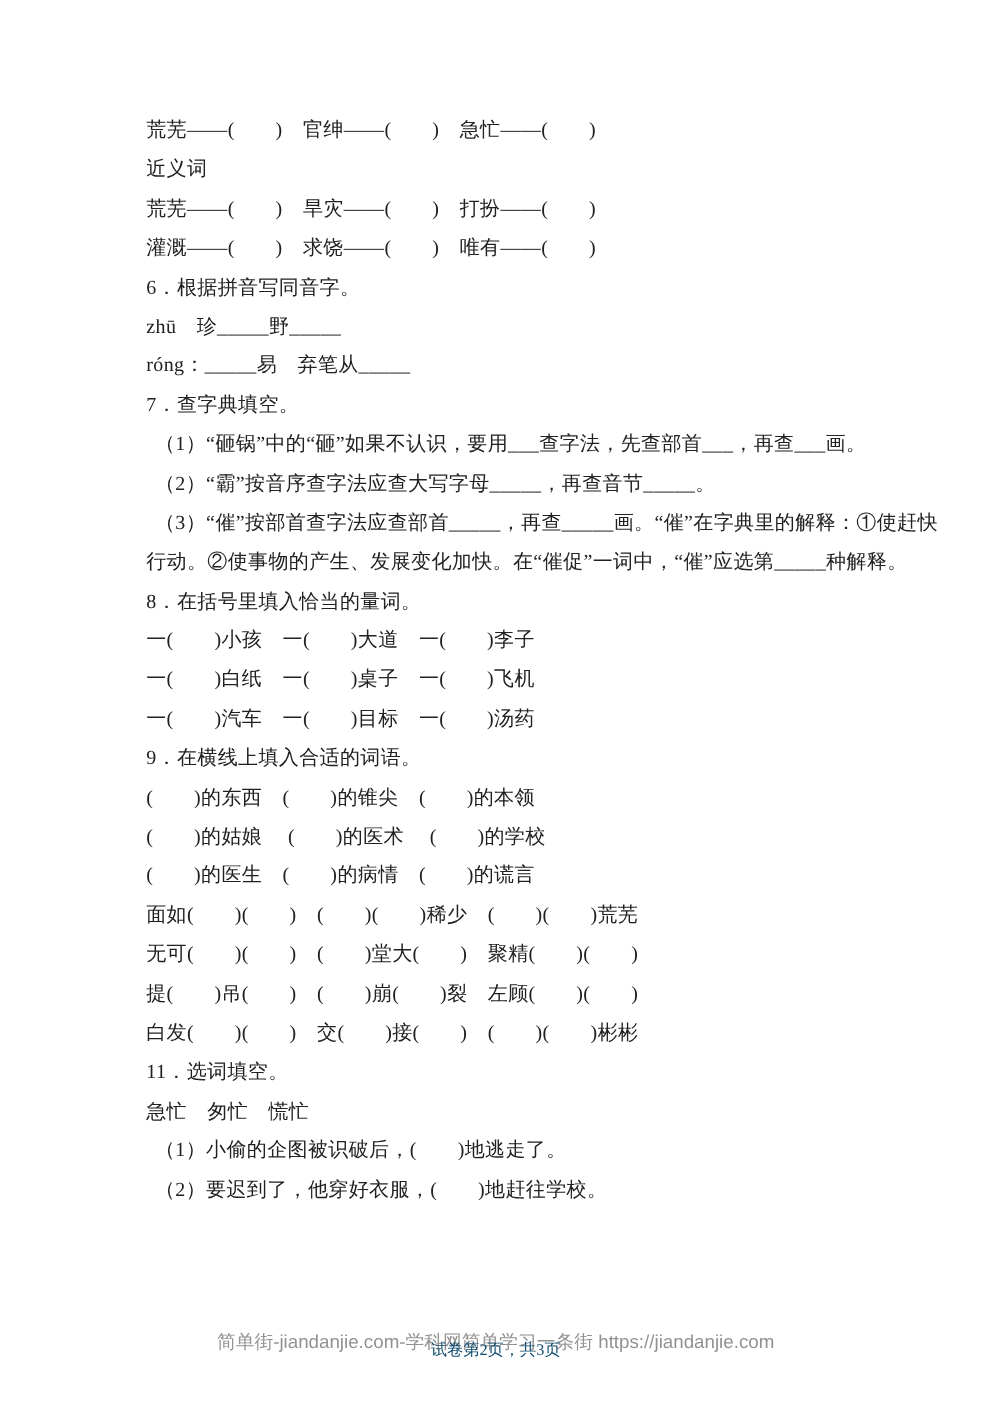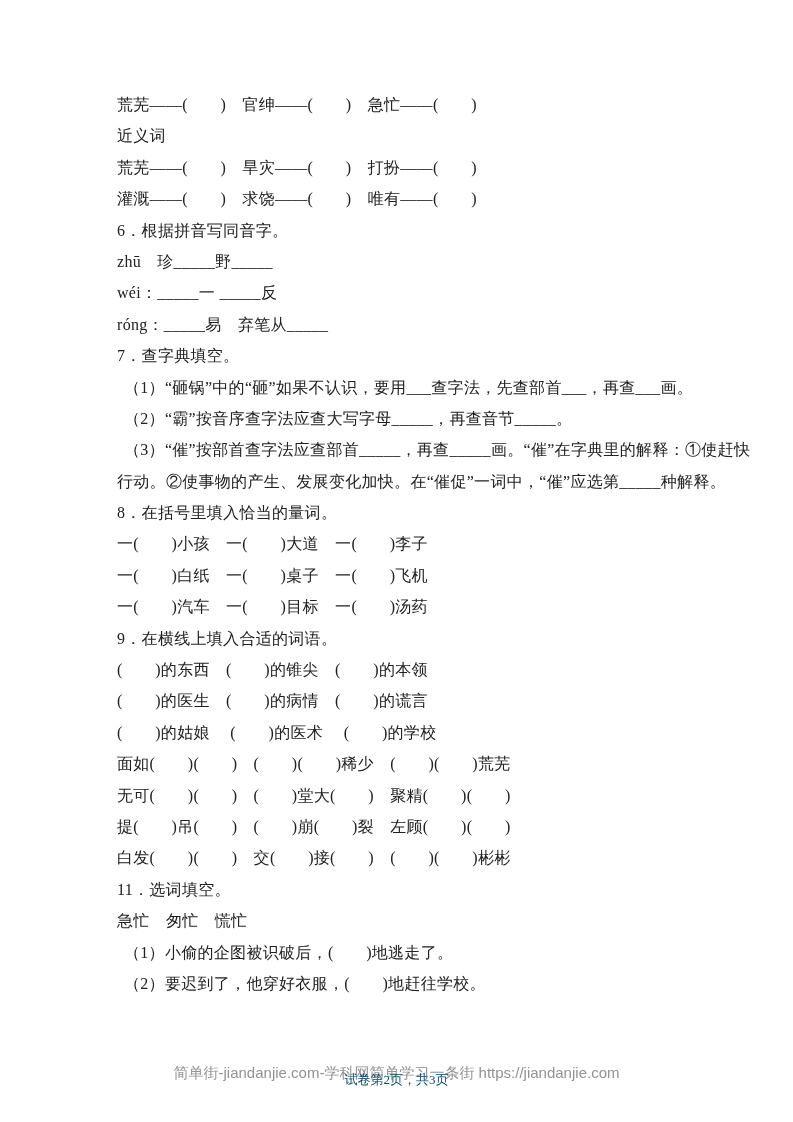--- a/index.html
+++ b/index.html
@@ -61,38 +61,37 @@
 <div class="sheet">
   <div class="content">
 
     <div class="ln">荒芜——(　　)　官绅——(　　)　急忙——(　　)</div>
     <div class="ln">近义词</div>
     <div class="ln">荒芜——(　　)　旱灾——(　　)　打扮——(　　)</div>
     <div class="ln">灌溉——(　　)　求饶——(　　)　唯有——(　　)</div>
 
     <div class="ln">6．根据拼音写同音字。</div>
     <div class="ln">zhū　珍_____野_____</div>
-    <div class="ln">wéi：_____一 _____反</div>
     <div class="ln">róng：_____易　弃笔从_____</div>
 
     <div class="ln">7．查字典填空。</div>
     <div class="ln sub">（1）“砸锅”中的“砸”如果不认识，要用___查字法，先查部首___，再查___画。</div>
     <div class="ln sub">（2）“霸”按音序查字法应查大写字母_____，再查音节_____。</div>
     <div class="ln sub">（3）“催”按部首查字法应查部首_____，再查_____画。“催”在字典里的解释：①使赶快</div>
     <div class="ln">行动。②使事物的产生、发展变化加快。在“催促”一词中，“催”应选第_____种解释。</div>
 
     <div class="ln">8．在括号里填入恰当的量词。</div>
     <div class="ln">一(　　)小孩　一(　　)大道　一(　　)李子</div>
     <div class="ln">一(　　)白纸　一(　　)桌子　一(　　)飞机</div>
     <div class="ln">一(　　)汽车　一(　　)目标　一(　　)汤药</div>
 
     <div class="ln">9．在横线上填入合适的词语。</div>
     <div class="ln">(　　)的东西　(　　)的锥尖　(　　)的本领</div>
+    <div class="ln">(　　)的姑娘　 (　　)的医术　 (　　)的学校</div>
     <div class="ln">(　　)的医生　(　　)的病情　(　　)的谎言</div>
-    <div class="ln">(　　)的姑娘　 (　　)的医术　 (　　)的学校</div>
 
     <div class="ln">面如(　　)(　　)　(　　)(　　)稀少　(　　)(　　)荒芜</div>
     <div class="ln">无可(　　)(　　)　(　　)堂大(　　)　聚精(　　)(　　)</div>
     <div class="ln">提(　　)吊(　　)　(　　)崩(　　)裂　左顾(　　)(　　)</div>
     <div class="ln">白发(　　)(　　)　交(　　)接(　　)　(　　)(　　)彬彬</div>
 
     <div class="ln">11．选词填空。</div>
     <div class="ln">急忙　匆忙　慌忙</div>
     <div class="ln sub">（1）小偷的企图被识破后，(　　)地逃走了。</div>
     <div class="ln sub">（2）要迟到了，他穿好衣服，(　　)地赶往学校。</div>

